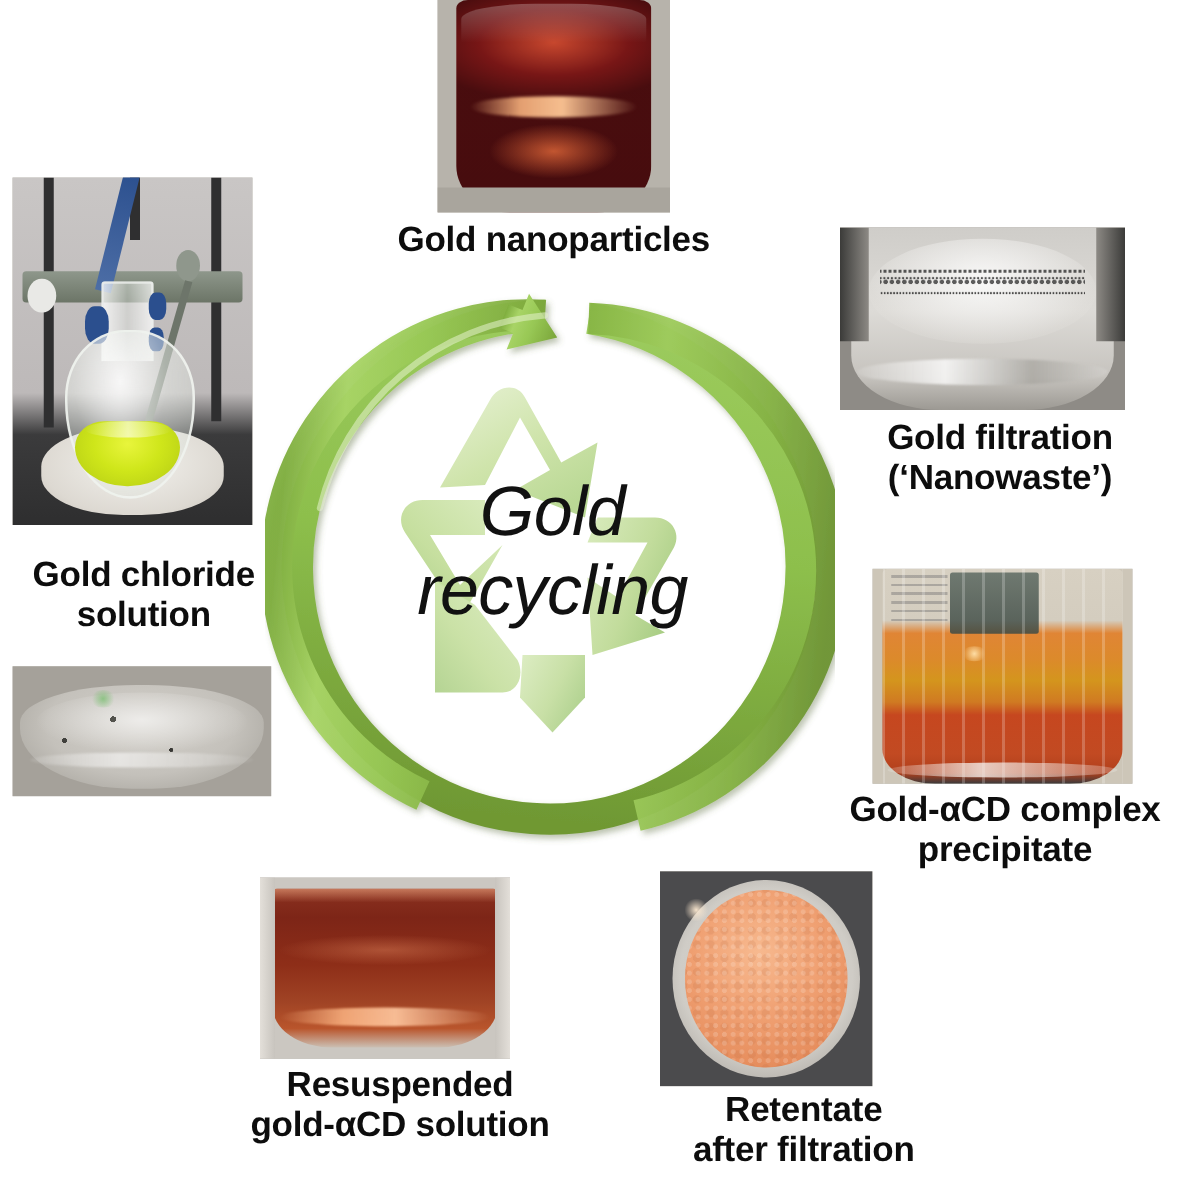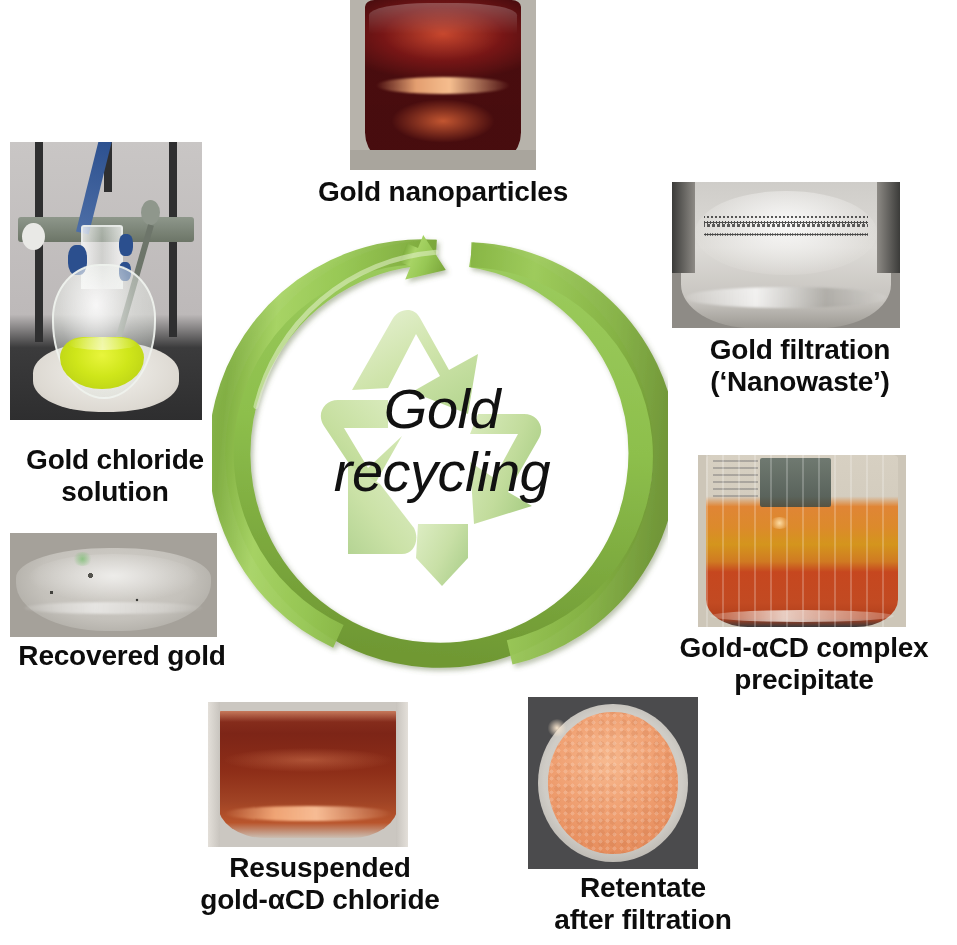--- a/index.html
+++ b/index.html
@@ -298,21 +298,21 @@
     <div class="inner" style="left:8%; top:32%; width:84%; height:16%;
          background: radial-gradient(ellipse at 50% 50%, rgba(220,130,90,.45), rgba(130,40,25,0) 72%);
          border-radius:50%;"></div>
     <div class="inner" style="left:8%; top:72%; width:84%; height:10%;
          background: linear-gradient(90deg, rgba(255,190,140,0), rgba(255,185,135,.8) 30%, rgba(255,200,160,.9) 55%, rgba(255,190,140,0));
          border-radius:50%; filter:blur(1px);"></div>
     <div class="inner" style="left:0; top:0; width:6%; height:100%; background:linear-gradient(90deg,#e3dfd9,#c8c4be);"></div>
     <div class="inner" style="left:94%; top:0; width:6%; height:100%; background:linear-gradient(270deg,#e3dfd9,#c8c4be);"></div>
   </div>
   <div class="caption" style="left:170px; top:852px; width:300px;">Resuspended
-gold-αCD chloride</div>
+gold-αCD solution</div>
 
   <div class="photo" style="left:10px; top:533px; width:207px; height:104px;">
     <div class="inner" style="background:#a5a19a;"></div>
     <div class="inner" style="left:3%; top:14%; width:94%; height:80%;
          background: radial-gradient(ellipse at 50% 38%, #d4d1cb 0%, #c4c1bb 55%, #a9a69f 88%, #918e87 100%);
          border-radius: 48% 48% 46% 46% / 36% 36% 58% 58%;"></div>
     <div class="inner" style="left:9%; top:20%; width:82%; height:46%;
          background: radial-gradient(ellipse at 50% 45%, rgba(255,255,255,.6), rgba(210,208,203,0) 72%);
          border-radius:50%;"></div>
     <div class="inner" style="left:14%; top:30%; width:72%; height:52%;
@@ -322,21 +322,20 @@
            radial-gradient(circle, #1f1f1c 55%, transparent 56%);
          background-size: 5px 5px, 7px 7px, 4px 4px;
          background-position: 10px 26px, 48px 8px, 96px 34px;
          background-repeat: no-repeat; opacity:.85;"></div>
     <div class="inner" style="left:30%; top:18%; width:10%; height:14%;
          background: radial-gradient(circle, rgba(120,190,110,.75), rgba(120,190,110,0) 70%); border-radius:50%;"></div>
     <div class="inner" style="left:7%; top:66%; width:86%; height:12%;
          background: linear-gradient(90deg, rgba(255,255,255,.1), rgba(255,255,255,.55) 40%, rgba(255,255,255,.05));
          border-radius:50%; filter:blur(.8px);"></div>
   </div>
-  <div class="caption" style="left:0px; top:640px; width:244px;">Recovered gold</div>
 
   <div class="photo" style="left:10px; top:142px; width:192px; height:278px;">
     <div class="inner" style="background:linear-gradient(180deg,#c9c6c5 0%,#bdb9b9 62%,#3b3b3c 74%,#2e2e2f 100%);"></div>
 
     <div class="inner" style="left:13%; top:0; width:4%; height:72%; background:#2f2f30;"></div>
     <div class="inner" style="left:49%; top:0; width:4%; height:18%; background:#2f2f30;"></div>
     <div class="inner" style="left:83%; top:0; width:4%; height:70%; background:#2f2f30;"></div>
 
     <div class="inner" style="left:4%; top:27%; width:92%; height:9%;
          background: linear-gradient(180deg,#8e978b,#6c7567); border-radius:3px;"></div>

